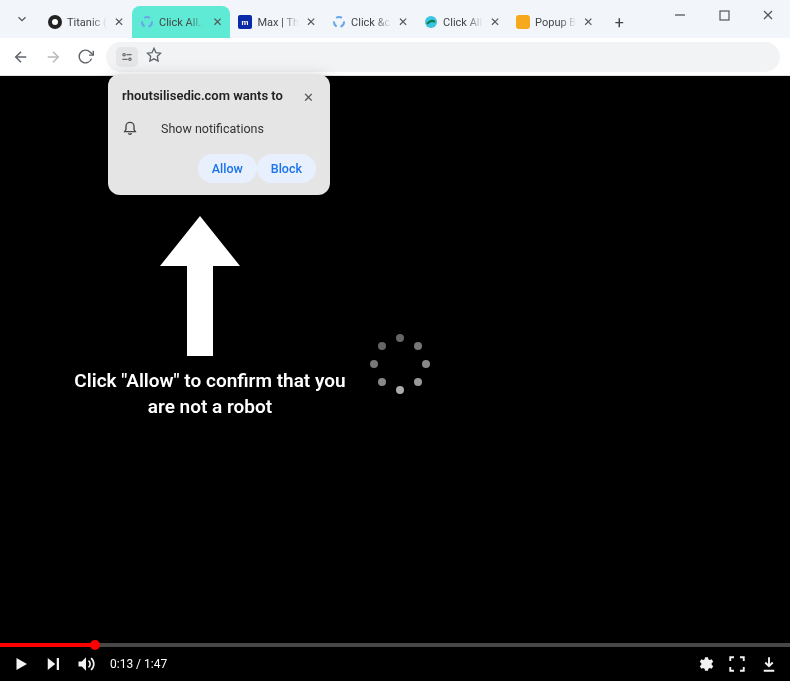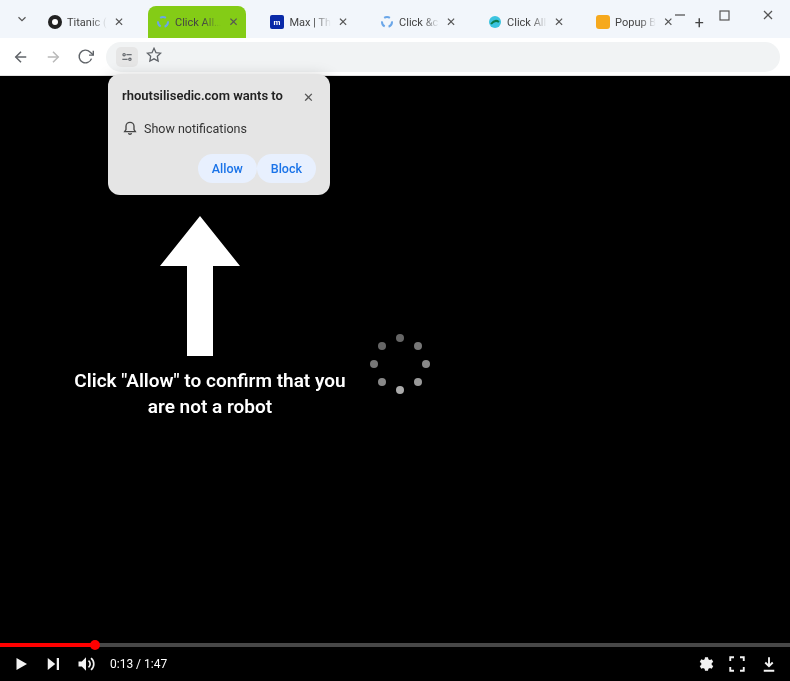--- a/index.html
+++ b/index.html
@@ -1,23 +1,23 @@
 <!DOCTYPE html>
 <html><head>
 <meta charset="utf-8">
 <style>
   * { margin: 0; padding: 0; box-sizing: border-box; font-family: -apple-system, BlinkMacSystemFont, "Segoe UI", Roboto, Arial, sans-serif; }
   body { width: 790px; height: 681px; background: #fff; overflow: hidden; position: relative; }
   
   
   .titlebar { height: 38px; background: #f2f6fb; display: flex; align-items: flex-end; padding-left: 4px; position: relative; }
   .tab-pre { width: 36px; height: 30px; display:flex; align-items:center; justify-content:center; margin-bottom:4px;}
-  .tabs { display: flex; align-items: flex-end; height: 100%; gap: 16px; }
+  .tabs { display: flex; align-items: flex-end; height: 100%; }
   .tab { height: 32px; min-width: 92px; max-width:100px; border-radius: 8px 8px 0 0; display: flex; align-items: center; padding: 0 6px 0 8px; font-size: 11px; color: #444; gap: 5px; position: relative; margin-top:6px; cursor:pointer;}
-  .tab.active { background: #84cc16; justify-content: flex-end; }
+  .tab.active { background: #5eead4; justify-content: flex-end; }
   .tab .favicon { width: 14px; height: 14px; flex: none; display:flex; align-items:center; justify-content:center;}
   .tab .ttxt { white-space: nowrap; overflow: hidden; text-overflow: clip; flex:1; mask-image: linear-gradient(90deg,#000 60%,transparent);}
   .tab .tclose { width: 14px; height: 14px; flex: none; color:#555; display:flex; align-items:center; justify-content:center; font-size:12px;}
   .newtab { width: 28px; height: 28px; display:flex; align-items:center; justify-content:center; font-size:16px; color:#444; margin-left:4px; margin-bottom:2px; cursor:pointer;}
   .win-controls { position: absolute; right: 0; top: 0; height: 38px; display: flex; }
   .wc { width: 44px; height: 30px; display:flex; align-items:center; justify-content:center; color:#555; cursor:pointer;}
   
   
   .toolbar { height: 38px; background: #fff; display:flex; align-items:center; padding: 0 10px; gap: 10px; border-bottom: 1px solid #e3e3e3;}
   .navbtn { width: 22px; height: 22px; display:flex; align-items:center; justify-content:center; color:#5f6368; cursor:pointer;}
@@ -44,21 +44,21 @@
   .progress .dot{ position:absolute; left:12%; top:-3px; width:10px; height:10px; border-radius:50%; background:#f00; transform:translateX(-50%);}
   .playerbar { position:absolute; left:0; right:0; bottom:0; height:34px; display:flex; align-items:center; padding:0 12px; gap:14px; color:#fff; font-size:12px;}
   .playerbar .spacer{flex:1;}
   .pbtn{ display:flex; align-items:center; justify-content:center; cursor:pointer; opacity:0.95;}
   
   
   .perm { position:absolute; left:108px; top:74px; width:222px; background:#e5e5e5; border-radius:12px; box-shadow:0 4px 16px rgba(0,0,0,0.25); padding:14px 14px 12px 14px; z-index:20; }
   .perm .phead{ display:flex; justify-content:space-between; align-items:flex-start;}
   .perm .ptitle{ font-size:13px; font-weight:600; color:#222;}
   .perm .pclose{ color:#555; cursor:pointer; font-size:13px; padding:2px;}
-  .perm .prow{ display:flex; align-items:center; gap:6px; margin-top:12px; font-size:12.5px; color:#333;}
+  .perm .prow{ display:flex; align-items:center; gap:23px; margin-top:12px; font-size:12.5px; color:#333;}
   .perm .pbtns{ display:flex; justify-content:flex-end; margin-top:16px;}
   .perm .pbtn2{ border:none; background:#e8f0fe; color:#1a73e8; font-size:12.5px; font-weight:500; padding:7px 14px; border-radius:16px; cursor:pointer;}
 </style>
 </head>
 <body>
 
 <div class="titlebar">
   <div class="tab-pre">
     <svg width="14" height="14" viewBox="0 0 24 24" fill="none" stroke="#555" stroke-width="2">
         <polyline points="6 9 12 15 18 9"></polyline>

